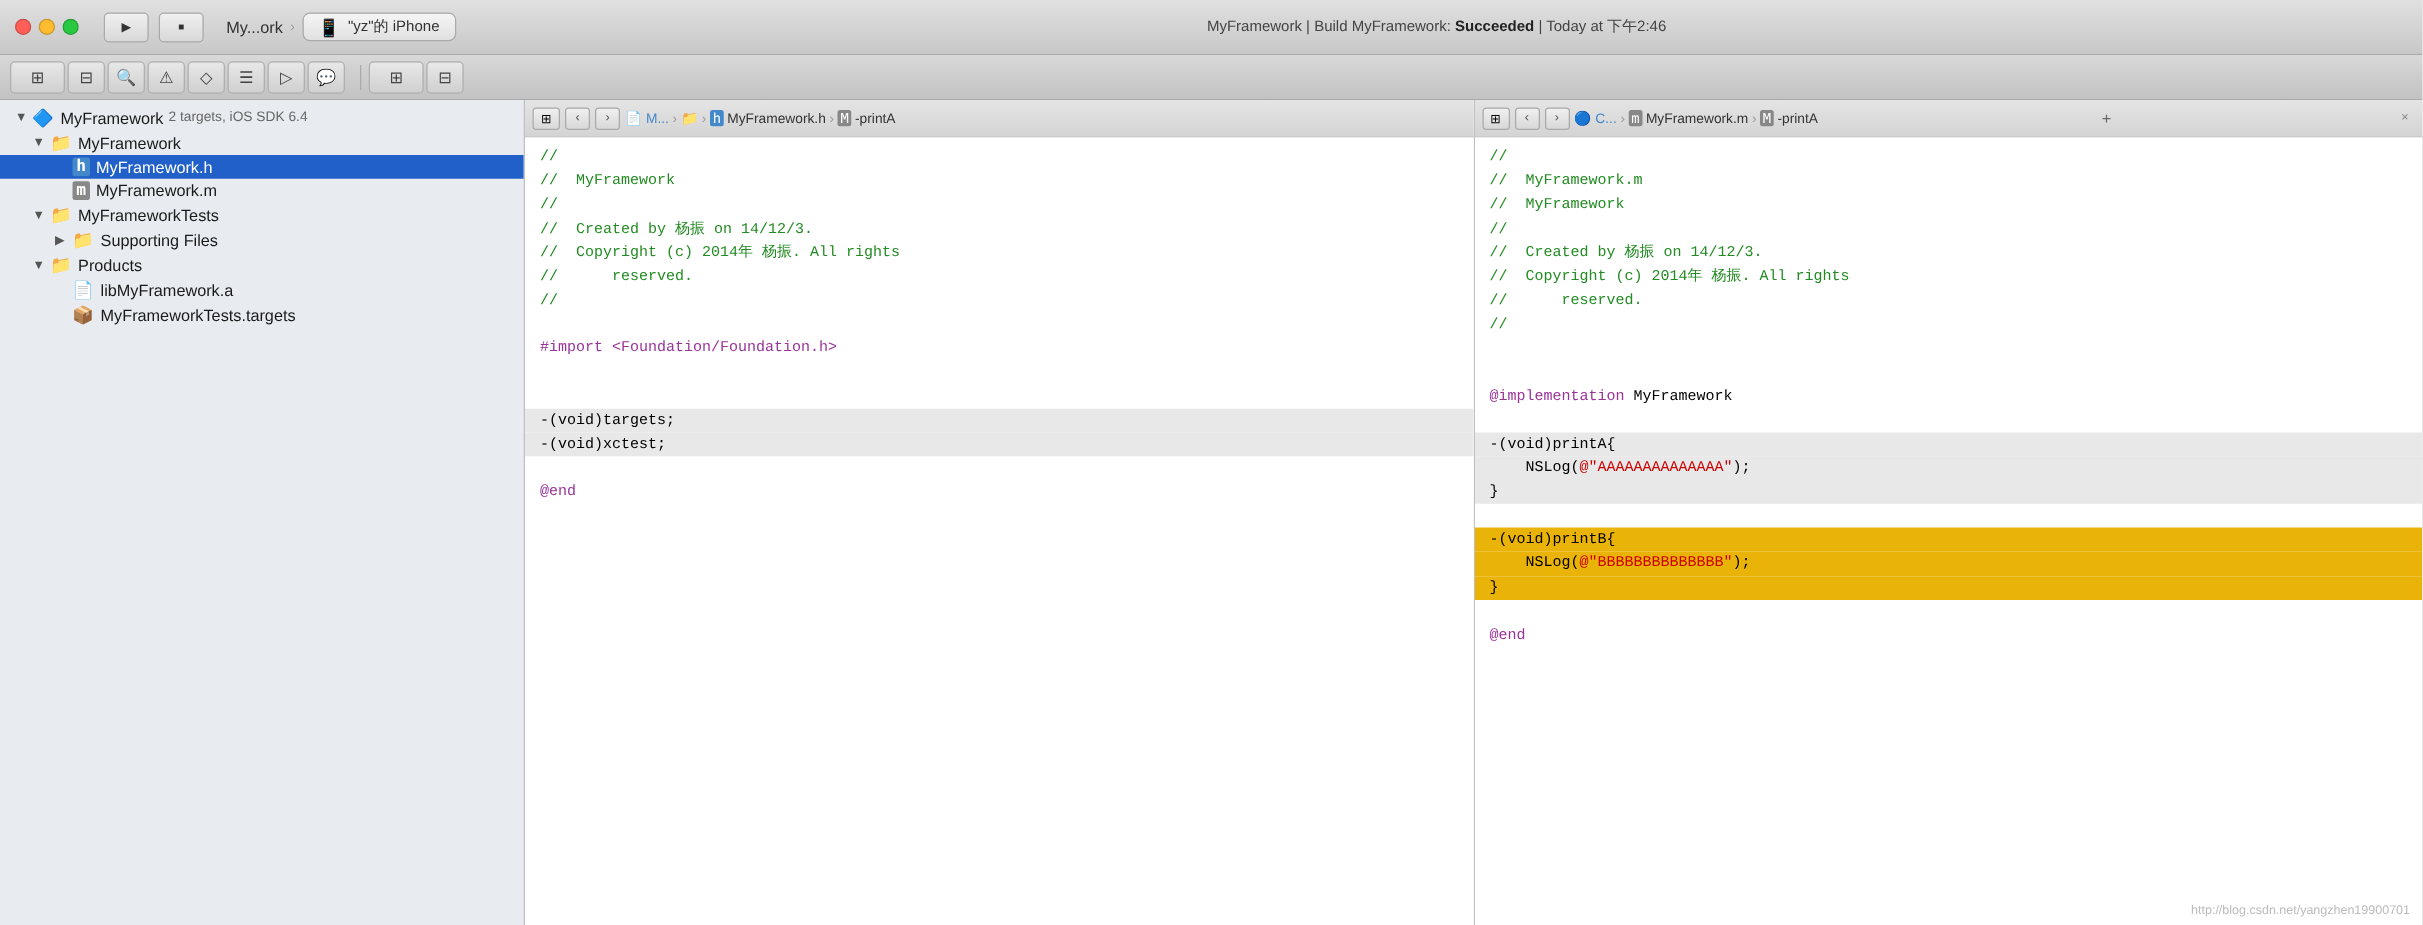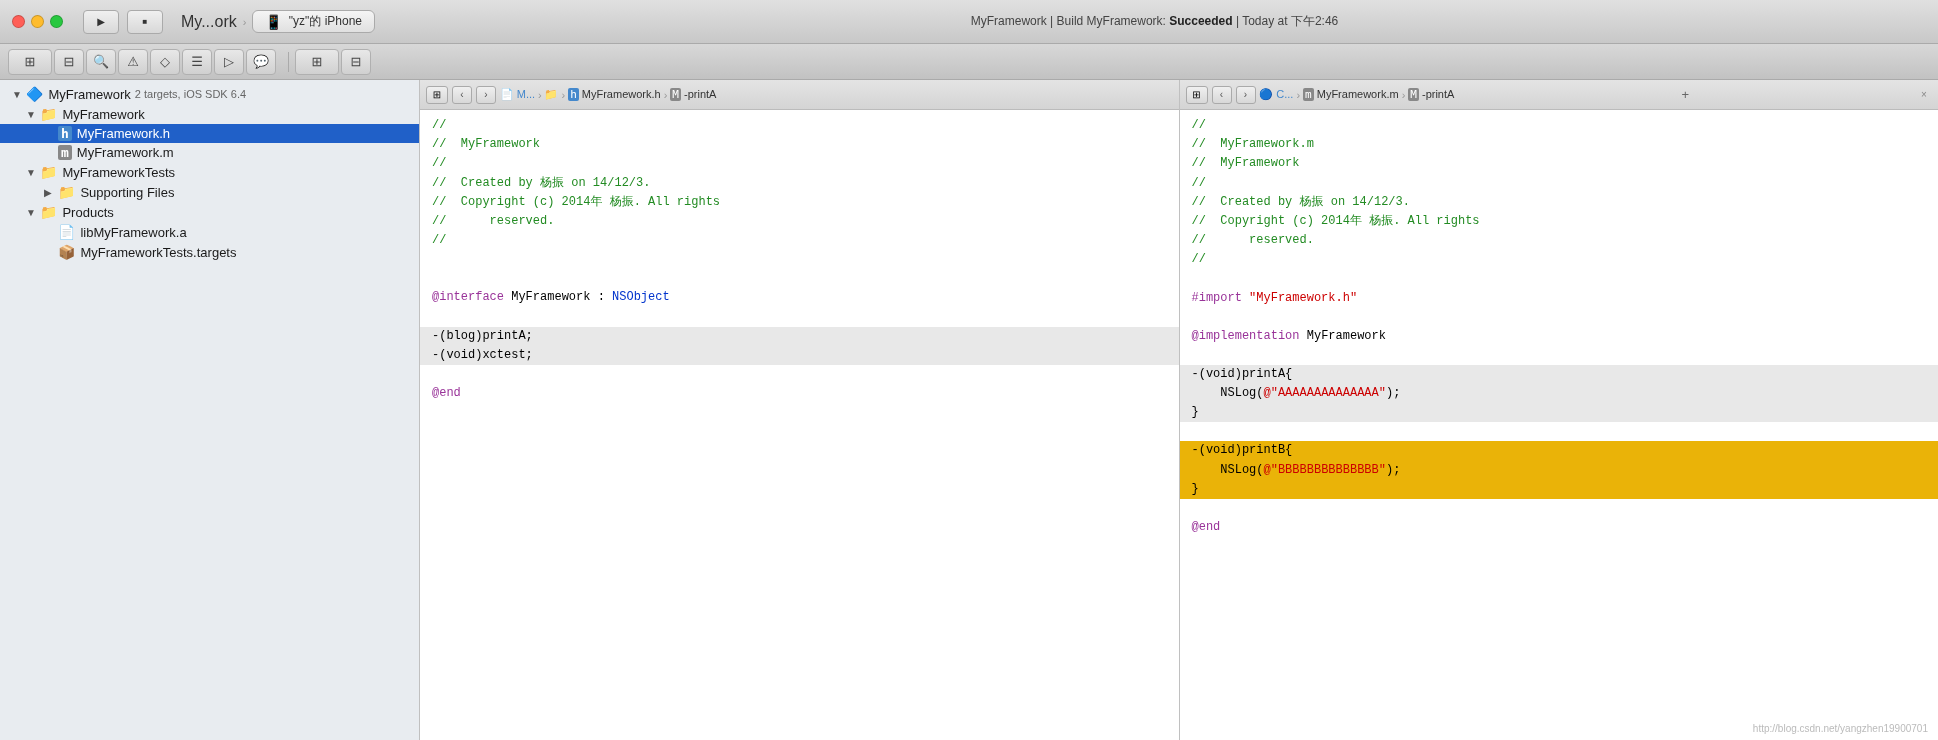--- a/index.html
+++ b/index.html
@@ -59,21 +59,21 @@
     .ctrl-btn-play { color: #333; font-size: 10px; }
     .ctrl-btn-stop { color: #333; font-size: 8px; }
 
     .breadcrumb-nav {
       display: flex;
       align-items: center;
       gap: 6px;
       margin-left: 10px;
     }
     .breadcrumb-item {
-      font-size: 16px;
+      font-size: 13px;
       color: #333;
       display: flex;
       align-items: center;
       gap: 4px;
     }
     .breadcrumb-sep { color: #999; font-size: 11px; }
 
     .device-selector {
       background: linear-gradient(to bottom, #f5f5f5, #e0e0e0);
       border: 1px solid #aaa;
@@ -435,24 +435,24 @@
       </div>
       <div class="code-area">
         <div class="code-line"><span class="c-comment">//</span></div>
         <div class="code-line"><span class="c-comment">//  MyFramework</span></div>
         <div class="code-line"><span class="c-comment">//</span></div>
         <div class="code-line"><span class="c-comment">//  Created by 杨振 on 14/12/3.</span></div>
         <div class="code-line"><span class="c-comment">//  Copyright (c) 2014年 杨振. All rights</span></div>
         <div class="code-line"><span class="c-comment">//      reserved.</span></div>
         <div class="code-line"><span class="c-comment">//</span></div>
         <div class="code-line"></div>
-        <div class="code-line"></div>
-        <div class="code-line"><span class="c-at">@interface</span><span class="c-normal"> MyFramework : </span><span class="c-class">NSObject</span></div>
-        <div class="code-line"></div>
-        <div class="code-line highlighted"><span class="c-normal">-(blog)printA;</span></div>
+        <div class="code-line"><span class="c-preprocessor">#import &lt;Foundation/Foundation.h&gt;</span></div>
+        <div class="code-line"></div>
+        <div class="code-line"></div>
+        <div class="code-line highlighted"><span class="c-normal">-(void)targets;</span></div>
         <div class="code-line highlighted"><span class="c-normal">-(void)xctest;</span></div>
         <div class="code-line"></div>
         <div class="code-line"><span class="c-at">@end</span></div>
       </div>
     </div>
 
     <div class="editor-pane" style="position:relative;">
       <div class="editor-nav-bar">
         <div class="nav-grid-btn">⊞</div>
         <div class="nav-btn">‹</div>
@@ -470,21 +470,20 @@
       <div class="code-area">
         <div class="code-line"><span class="c-comment">//</span></div>
         <div class="code-line"><span class="c-comment">//  MyFramework.m</span></div>
         <div class="code-line"><span class="c-comment">//  MyFramework</span></div>
         <div class="code-line"><span class="c-comment">//</span></div>
         <div class="code-line"><span class="c-comment">//  Created by 杨振 on 14/12/3.</span></div>
         <div class="code-line"><span class="c-comment">//  Copyright (c) 2014年 杨振. All rights</span></div>
         <div class="code-line"><span class="c-comment">//      reserved.</span></div>
         <div class="code-line"><span class="c-comment">//</span></div>
         <div class="code-line"></div>
-        <div class="code-line"><span class="c-preprocessor">#import </span><span style="color:#cc0000;">"MyFramework.h"</span></div>
         <div class="code-line"></div>
         <div class="code-line"><span class="c-at">@implementation</span><span class="c-normal"> MyFramework</span></div>
         <div class="code-line"></div>
         <div class="code-line highlighted"><span class="c-normal">-(void)printA{</span></div>
         <div class="code-line highlighted"><span class="c-normal">    NSLog(</span><span style="color:#cc0000;">@"AAAAAAAAAAAAAA"</span><span class="c-normal">);</span></div>
         <div class="code-line highlighted"><span class="c-normal">}</span></div>
         <div class="code-line"></div>
         <div class="code-line highlighted2"><span class="c-normal">-(void)printB{</span></div>
         <div class="code-line highlighted2"><span class="c-normal">    NSLog(</span><span style="color:#cc0000;">@"BBBBBBBBBBBBBB"</span><span class="c-normal">);</span></div>
         <div class="code-line highlighted2"><span class="c-normal">}</span></div>

